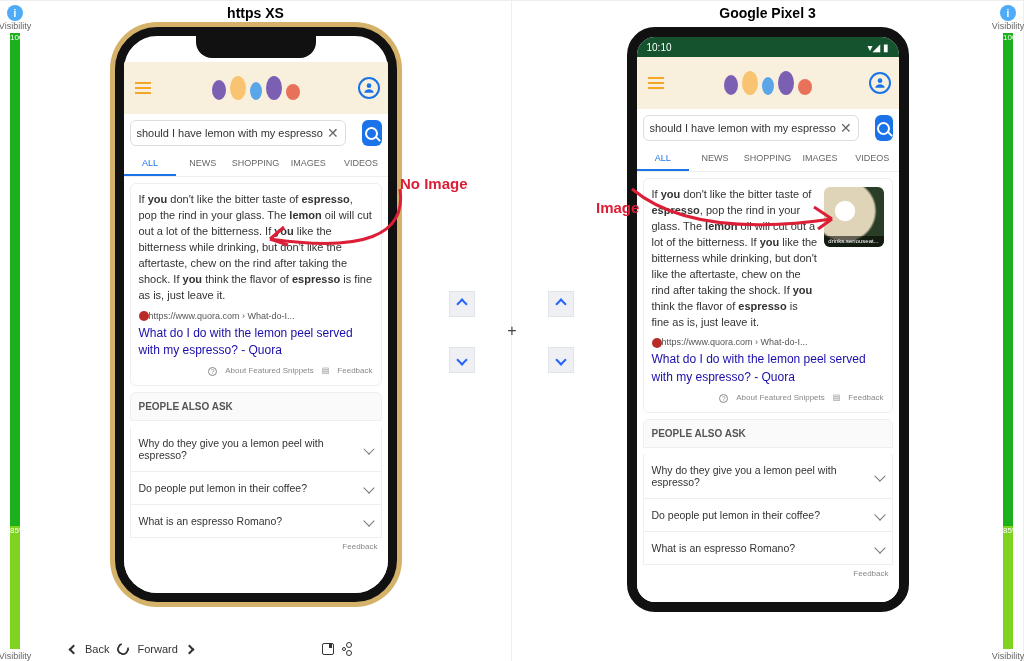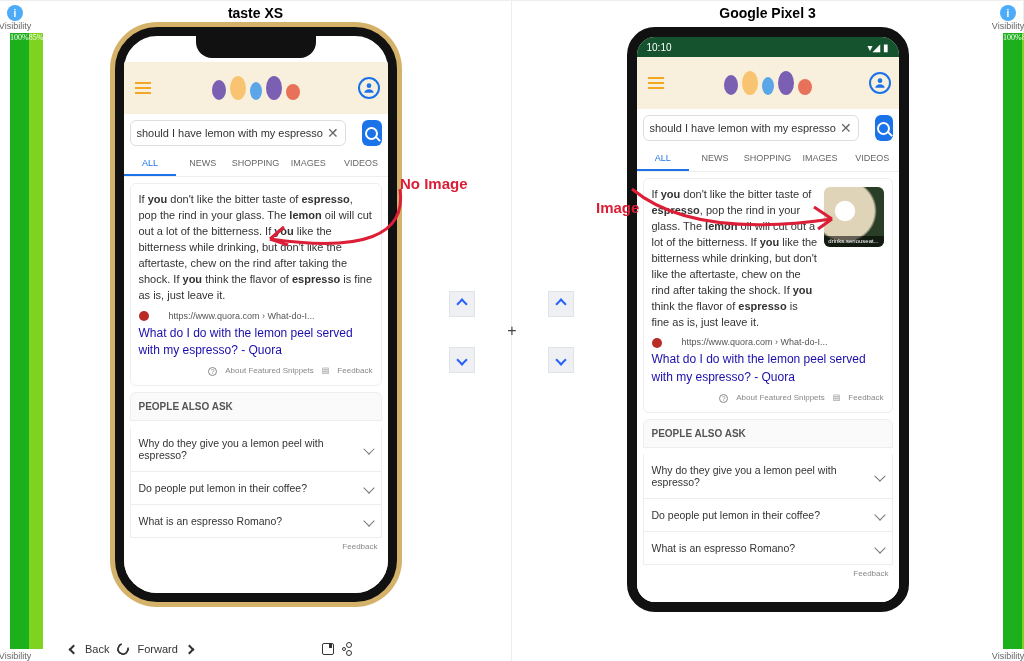--- a/index.html
+++ b/index.html
@@ -6,21 +6,21 @@
   body { font-family: -apple-system, Helvetica, Arial, sans-serif; background: #fff; width: 1024px; height: 661px; overflow: hidden; position: relative; }
   .outer { display: flex; height: 100%; border-top: 1px solid #eee; }
   .half { flex: 1; position: relative; display: flex; flex-direction: column; align-items: center; border-right: 1px solid #eee; }
   .dev-title { font-size: 14px; font-weight: 600; margin: 4px 0 6px; text-align: center; }
   
   .vis-col { position: absolute; top: 0; bottom: 0; width: 26px; display: flex; flex-direction: column; align-items: center; }
   .vis-col.left  { left: 2px; }
   .vis-col.right { right: 2px; }
   .vis-info { width: 16px; height: 16px; border-radius: 50%; background: #4dabf7; color: #fff; font-size: 10px; font-weight: bold; display: flex; align-items: center; justify-content: center; margin-top: 4px; }
   .vis-label { font-size: 9px; color: #666; }
-  .vis-bar { width: 10px; flex: 1; margin: 2px 0; display: flex; flex-direction: row; font-family: Liberation Serif, serif; }
+  .vis-bar { width: 10px; flex: 1; margin: 2px 0; display: flex; flex-direction: column; }
   .vis-seg-100 { background: #1cb01c; color: #fff; font-size: 8px; text-align: center; }
   .vis-seg-85  { background: #7ed321; color: #fff; font-size: 8px; text-align: center; }
   
   .device-area { position: relative; flex: 1; display: flex; justify-content: center; }
   .iphone-frame { position: relative; width: 282px; height: 575px; border: 9px solid #111; border-radius: 42px; background:#fff; box-shadow: 0 0 0 5px #d4b26a; overflow: hidden; }
   .iphone-notch { position: absolute; top: 0; left: 50%; transform: translateX(-50%); width: 120px; height: 22px; background: #111; border-radius: 0 0 16px 16px; z-index: 5; }
   .iphone-status { position: absolute; top: 4px; left: 0; right: 0; display: flex; justify-content: space-between; padding: 0 14px; font-size: 10px; font-weight: 600; z-index: 4; }
   .pixel-frame { position: relative; width: 282px; height: 585px; border: 10px solid #111; border-radius: 28px; background: #fff; overflow: hidden; padding-top: 20px; }
   .pixel-status { position: absolute; top: 0; left: 0; right: 0; height: 20px; background: #14532d; color: #fff; font-size: 10px; display: flex; justify-content: space-between; align-items: center; padding: 0 10px; }
   .screen { position: absolute; top: 26px; left: 0; right: 0; bottom: 0; overflow: hidden; background:#fff; }
@@ -38,21 +38,21 @@
   .search-btn { width:32px; background:#1a73e8; border-radius:6px; display:flex; align-items:center; justify-content:center; }
   .mag { width:13px; height:13px; border:2px solid #fff; border-radius:50%; position:relative; }
   .mag:after { content:''; position:absolute; width:2px; height:6px; background:#fff; transform:rotate(-45deg); right:-3px; bottom:-4px; }
   .tabs { display:flex; gap:0; font-size:9px; color:#666; text-align:center; border-bottom:1px solid #eee; }
   .tabs div { flex:1; padding:6px 0; }
   .tabs .active { color:#1a73e8; border-bottom:2px solid #1a73e8; }
   .snippet-card { margin:6px; padding:8px; border:1px solid #eee; border-radius:6px; font-size:11px; line-height:1.45; color:#333; }
   .snippet-flex { display:flex; gap:6px; }
   .thumb { width:60px; height:60px; border-radius:6px; background: radial-gradient(circle at 35% 40%, #fff 0 18%, #e0d4b8 20% 55%, #2a3d26 60% 100%); position:relative; flex-shrink:0; }
   .thumb .cap { position:absolute; bottom:0; left:0; right:0; background:rgba(0,0,0,.55); color:#fff; font-size:6px; text-align:center; padding:1px 0; border-radius:0 0 6px 6px; }
-  .source-line { font-size:9px; color:#555; margin-top:6px; display:flex; align-items:center; gap:20px; }
+  .source-line { font-size:9px; color:#555; margin-top:6px; display:flex; align-items:center; gap:0; }
   .q-icon { width:10px; height:10px; border-radius:50%; background:#b92b27; display:inline-block; }
   .result-link { color:#1a0dab; font-size:12px; margin-top:2px; }
   .snip-footer { display:flex; justify-content:flex-end; gap:8px; font-size:8px; color:#888; margin-top:6px; align-items:center; }
   .qcircle { width:9px;height:9px;border:1px solid #888;border-radius:50%;font-size:7px;text-align:center;line-height:8px;color:#888; }
   .paa-header { margin:6px; padding:8px; font-size:10px; font-weight:bold; color:#555; border:1px solid #eee; border-top:1px solid #eee; border-radius:6px 6px 0 0; background:#fafafa;}
   .paa-row { margin:0 6px; padding:10px 8px; font-size:10.5px; color:#333; border:1px solid #eee; border-top:none; display:flex; justify-content:space-between; align-items:center; }
   .chev { width:8px;height:8px;border-right:1.5px solid #777;border-bottom:1.5px solid #777;transform:rotate(45deg); }
   .feedback-line{ text-align:right; font-size:8px; color:#888; padding:4px 10px;}
   
   .footbar { position:absolute; left:70px; bottom:6px; width:282px; display:flex; align-items:center; justify-content:space-between; font-size:11px; color:#333; }
@@ -89,21 +89,21 @@
     <div class="vis-col left">
       <div class="vis-info">i</div>
       <div class="vis-label">Visibility</div>
       <div class="vis-bar">
         <div class="vis-seg-100" style="flex:80">100%</div>
         <div class="vis-seg-85" style="flex:20">85%</div>
       </div>
       <div class="vis-label">Visibility</div>
     </div>
 
-    <div class="dev-title">taste XS</div>
+    <div class="dev-title">https XS</div>
 
     <div class="device-area">
       <div class="iphone-frame">
         <div class="iphone-notch"></div>
         <div class="screen">
           <div class="g-hdr">
             <div class="hamburger">
                 <span></span>
               </div>
             <div class="doodle">

